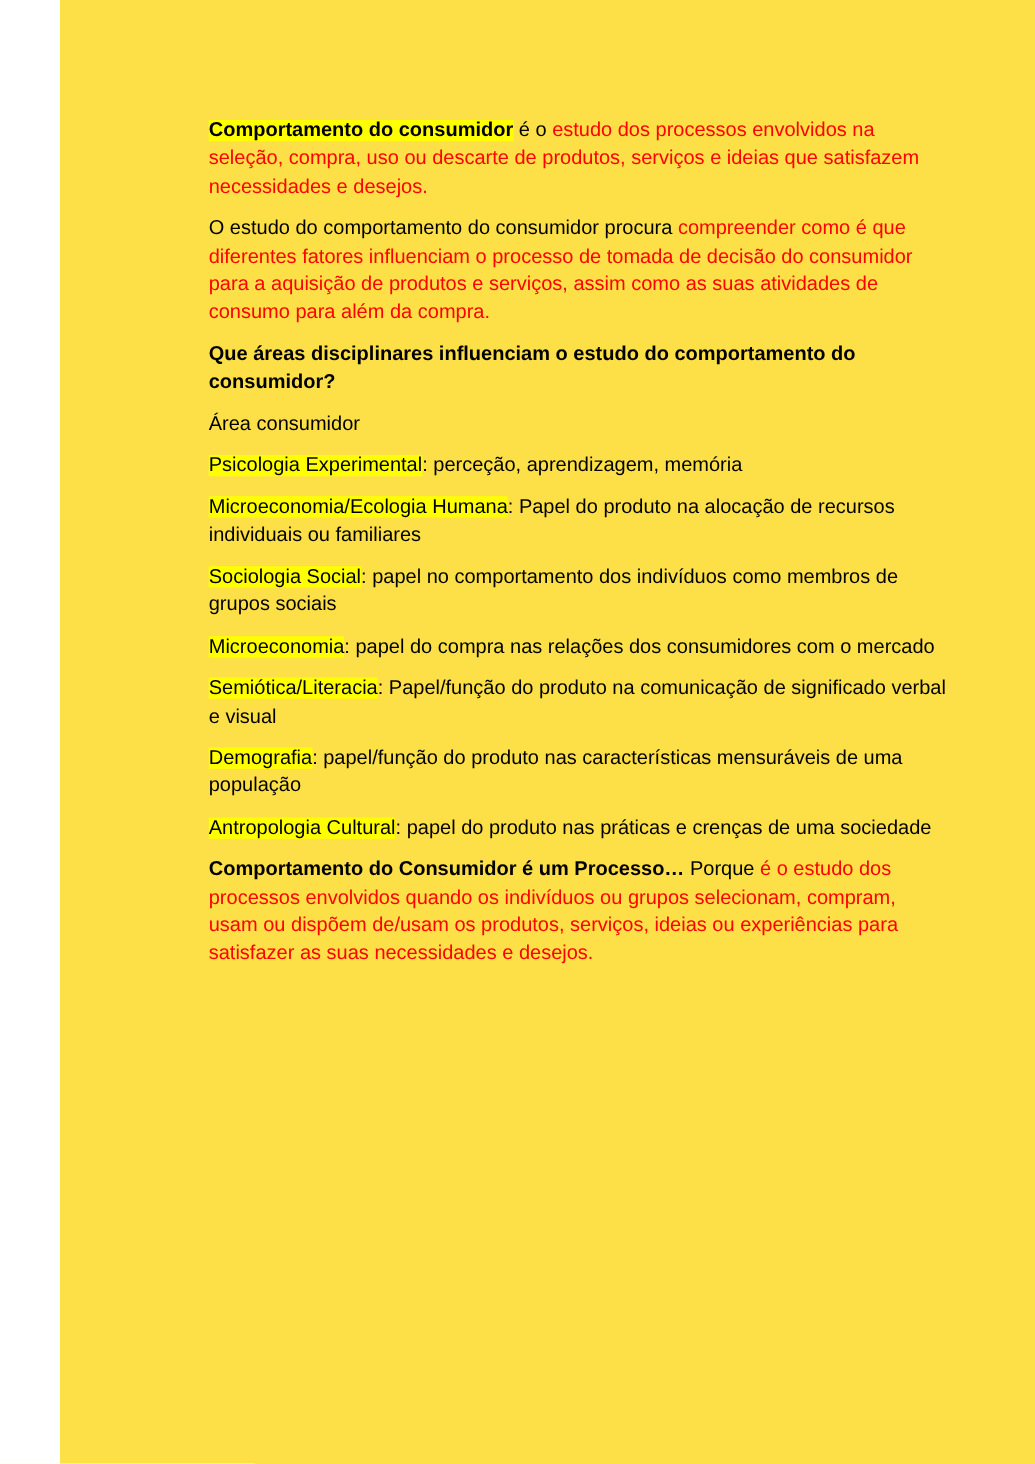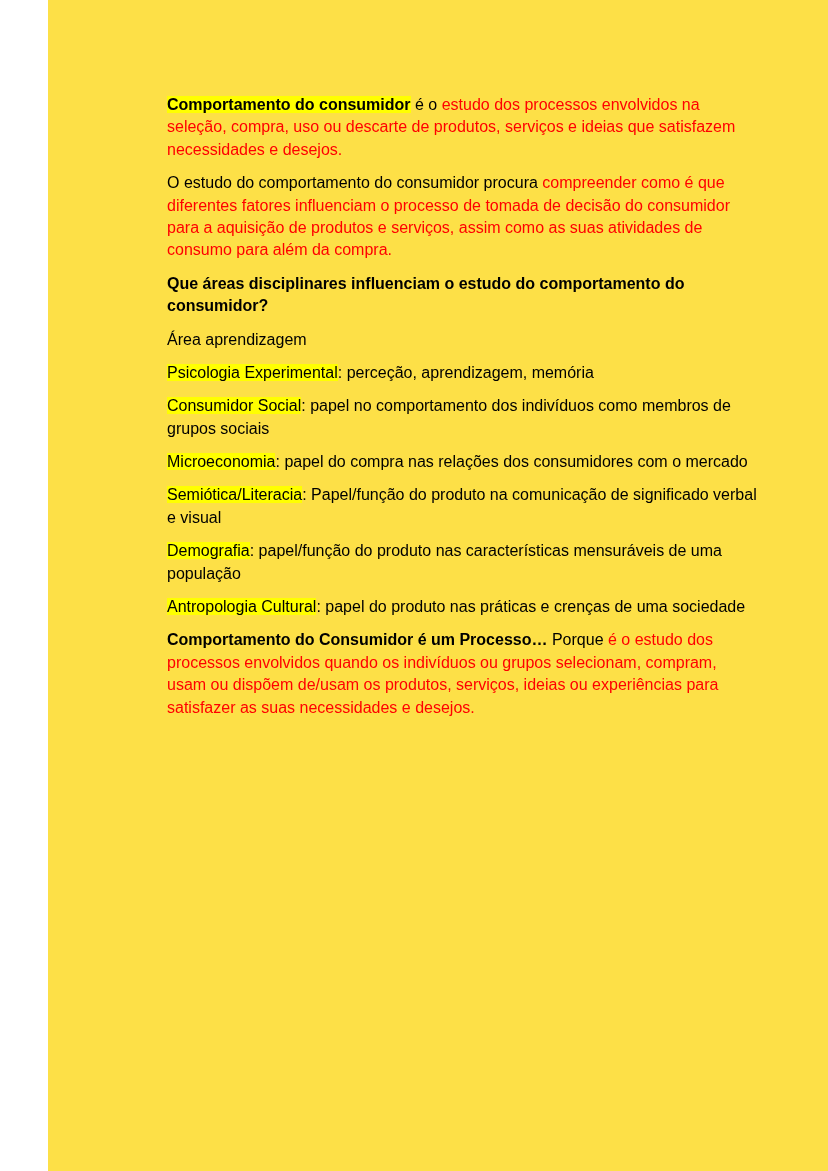--- a/index.html
+++ b/index.html
@@ -32,22 +32,23 @@
   .hl { background-color: var(--highlight-color, #ffff00); }
 </style>
 </head>
 <body>
 
 <div class="page" style="background: #fde047; margin-left: 48px;">
   <div id="doc-body">
       <p class="para"><span class="bold hl">Comportamento do consumidor</span><span> é o </span><span class="red">estudo dos processos envolvidos na seleção, compra, uso ou descarte de produtos, serviços e ideias que satisfazem necessidades e desejos.</span></p>
       <p class="para"><span>O estudo do comportamento do consumidor procura </span><span class="red">compreender como é que diferentes fatores influenciam o processo de tomada de decisão do consumidor para a aquisição de produtos e serviços, assim como as suas atividades de consumo para além da compra.</span></p>
       <p class="para"><span class="bold">Que áreas disciplinares influenciam o estudo do comportamento do consumidor?</span></p>
-      <p class="para"><span>Área aprendizagem</span></p>
+      <p class="para"><span>Área consumidor</span></p>
       <p class="para"><span class="hl">Psicologia Experimental</span><span>: perceção, aprendizagem, memória</span></p>
-      <p class="para"><span class="hl">Consumidor Social</span><span>: papel no comportamento dos indivíduos como membros de grupos sociais</span></p>
+      <p class="para"><span class="hl">Microeconomia/Ecologia Humana</span><span>: Papel do produto na alocação de recursos individuais ou familiares</span></p>
+      <p class="para"><span class="hl">Sociologia Social</span><span>: papel no comportamento dos indivíduos como membros de grupos sociais</span></p>
       <p class="para"><span class="hl">Microeconomia</span><span>: papel do compra nas relações dos consumidores com o mercado</span></p>
       <p class="para"><span class="hl">Semiótica/Literacia</span><span>: Papel/função do produto na comunicação de significado verbal e visual</span></p>
       <p class="para"><span class="hl">Demografia</span><span>: papel/função do produto nas características mensuráveis de uma população</span></p>
       <p class="para"><span class="hl">Antropologia Cultural</span><span>: papel do produto nas práticas e crenças de uma sociedade</span></p>
       <p class="para"><span class="bold">Comportamento do Consumidor é um Processo… </span><span>Porque </span><span class="red">é o estudo dos processos envolvidos quando os indivíduos ou grupos selecionam, compram, usam ou dispõem de/usam os produtos, serviços, ideias ou experiências para satisfazer as suas necessidades e desejos.</span></p>
     </div>
 </div>
 
 </body></html>

